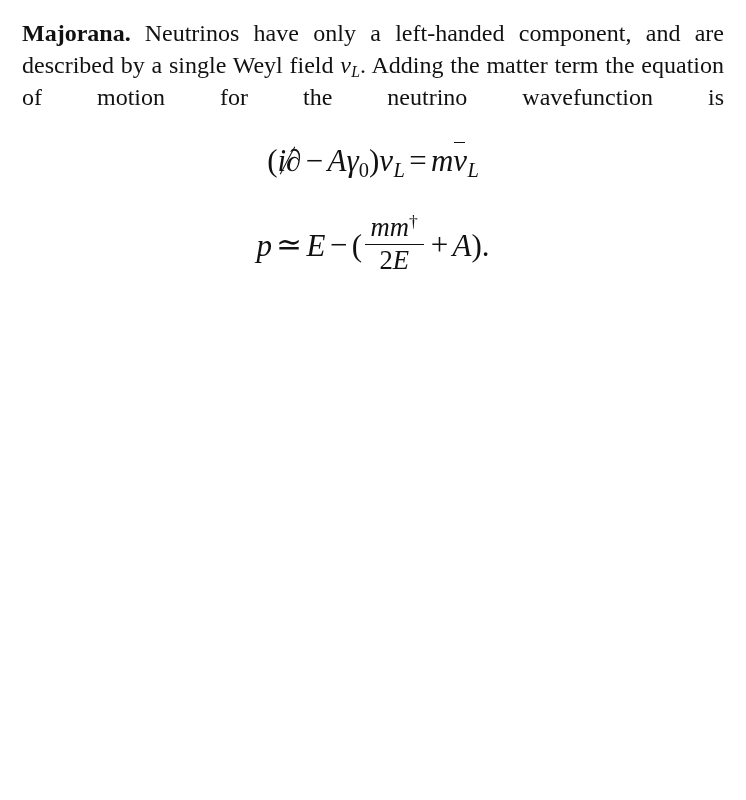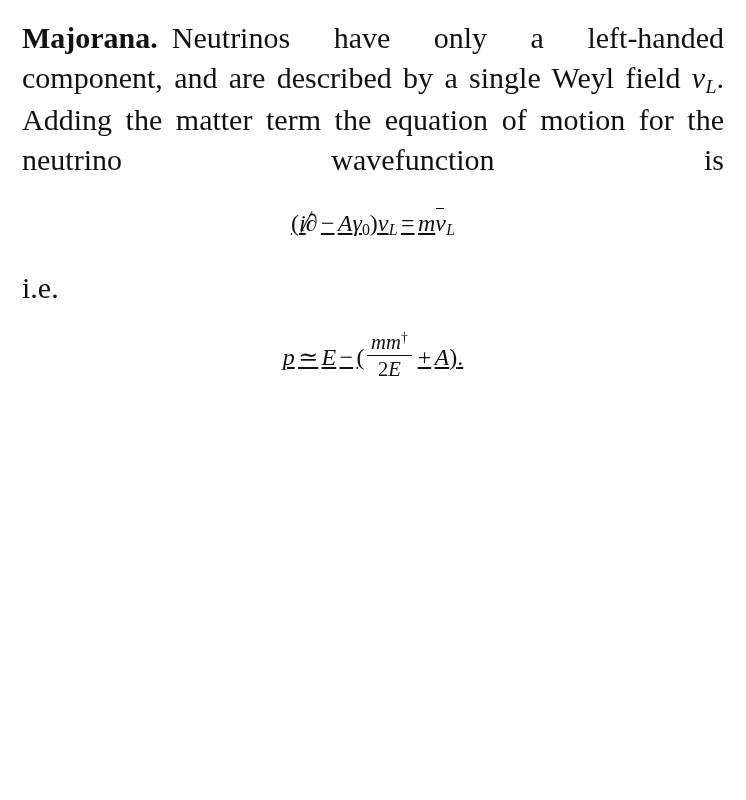--- a/index.html
+++ b/index.html
@@ -14,40 +14,39 @@
     color: #111111;
     overflow: hidden;
   }
   .page {
     box-sizing: border-box;
     width: 746px;
     height: 800px;
     padding: 18px 22px 10px 22px;
   }
   .para {
-    font-size: 30px;
+    font-size: 24px;
     line-height: 1.33;
     text-align: justify;
     text-align-last: justify;
     margin: 0 0 6px 0;
     word-spacing: 0.02em;
   }
   .runin {
     font-weight: bold;
   }
   .gap-after-runin {
     display: inline-block;
     width: 14px;
   }
   .equation {
-    font-size: 24px;
+    font-size: 31px;
     text-align: center;
     margin: 30px 0 30px 0;
     line-height: 1.1;
-    text-decoration: underline;
   }
   .equation.eq2 {
     margin: 34px 0 30px 0;
   }
   .equation.eq3 {
     margin: 22px 0 10px 0;
   }
   .ie-line {
     font-size: 30px;
     line-height: 1.33;
@@ -144,19 +143,18 @@
     <span class="runin">Majorana.</span><span class="gap-after-runin"></span><span>Neutrinos have only a left-handed component, and are described by a single Weyl field</span>
     <span class="mi">ν</span><sub class="msub">L</sub><span>. Adding the matter term the equation of motion for the neutrino wavefunction is</span>
   </p>
 
   <div class="equation eq1">
     <span class="paren">(</span><span class="mi">i</span><span class="slashed"><span class="slash-line"></span><span>∂</span></span><span class="mo">−</span><span class="mi">A</span><span class="mi">γ</span><sub class="msub-n">0</sub><span class="paren">)</span><span class="mi">ν</span><sub class="msub">L</sub><span class="mo">=</span><span class="mi">m</span><span class="overbar">ν</span><sub class="msub">L</sub>
   </div>
 
 
 
-  <p class="ie-line">i.e.</p>
 
   <div class="equation eq3">
     <span class="mi">p</span><span class="mo">≃</span><span class="mi">E</span><span class="mo">−</span><span class="paren">(</span><span class="frac"><span class="num"><span class="mi">m</span><span class="mi">m</span><sup class="msup">†</sup></span><span class="den"><span class="mn">2</span><span class="mi">E</span></span></span><span class="mo">+</span><span class="mi">A</span><span class="paren">)</span><span class="paren">.</span>
   </div>
 
 </div>
 
 </body></html>

